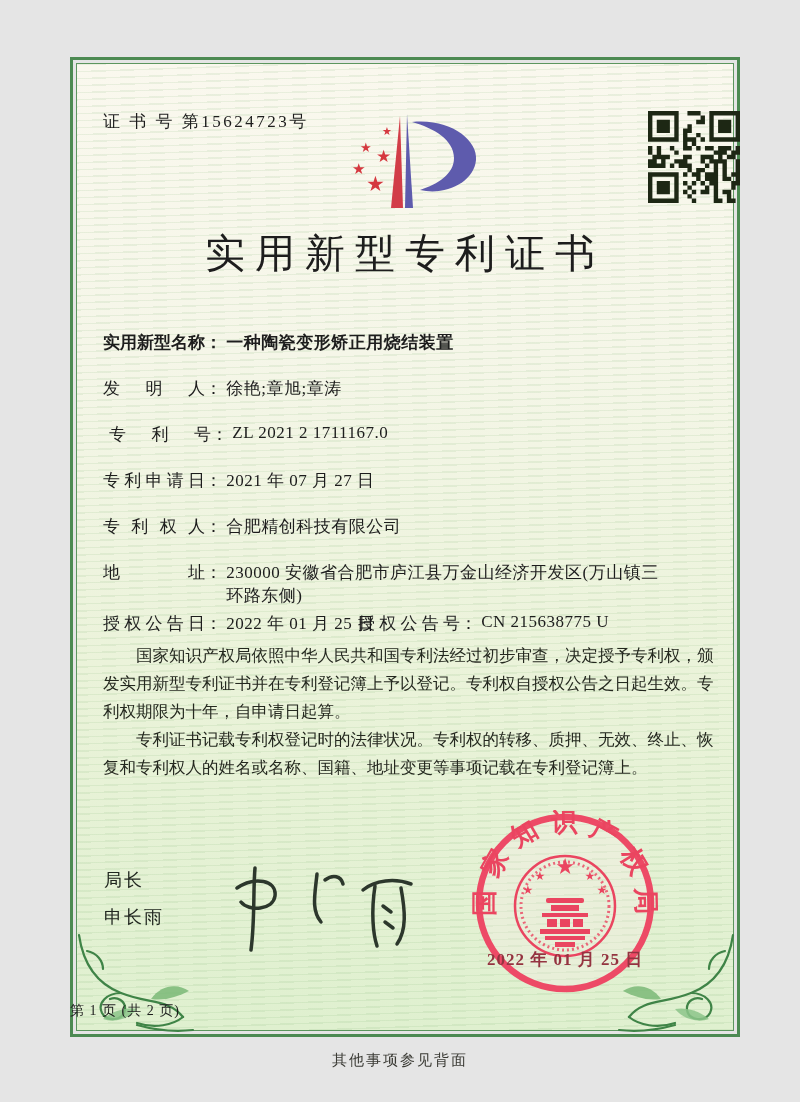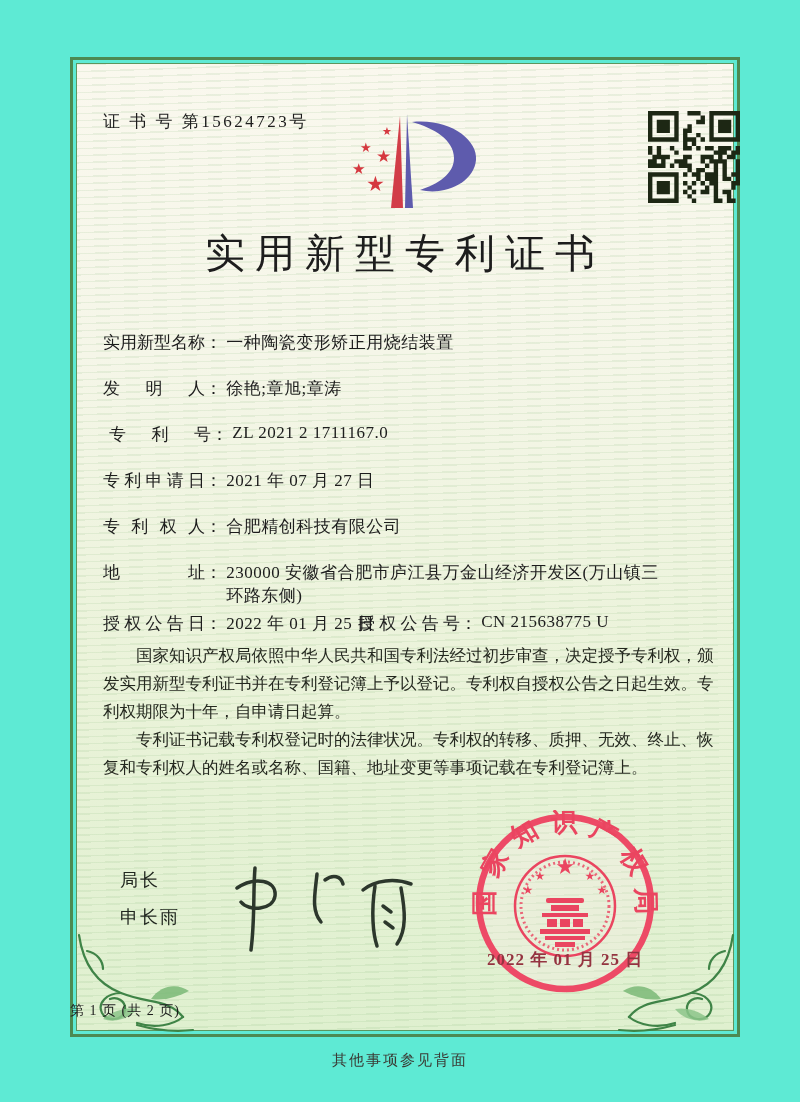--- a/index.html
+++ b/index.html
@@ -1,18 +1,18 @@
 <!DOCTYPE html>
 <html><head>
 <meta charset="utf-8">
 <style>
   html,body{margin:0;padding:0;}
   .page{
     position:relative;width:800px;height:1102px;overflow:hidden;
-    background:#5eead4;
+    background:#e5e5e5;
     font-family:"Liberation Serif","DejaVu Serif",serif;
     color:#1d1d1d;
   }
   .frame{
     position:absolute;left:70px;top:57px;width:670px;height:980px;
     border:3px solid #4c8a52;box-sizing:border-box;
   }
   .frame-inner{
     position:absolute;inset:3px;border:1px solid #5c965e;
     background:
@@ -33,21 +33,21 @@
   .flabel{display:inline-block;width:102px;text-align:justify;text-align-last:justify;vertical-align:top;}
   .fcolon{display:inline-block;vertical-align:top;}
   .fvalue{display:inline-block;letter-spacing:0.5px;vertical-align:top;}
   .frow-address .fvalue{white-space:normal;width:436px;line-height:23px;}
   .fgroup2{position:absolute;left:255px;top:0;white-space:nowrap;}
   .body-text{position:absolute;left:103px;top:642px;width:612px;z-index:3;}
   .body-text p{
     margin:0;font-size:16.5px;line-height:28px;text-indent:2em;
     color:#24281f;
   }
-  .sig-block{position:absolute;left:120px;top:868px;font-size:18px;letter-spacing:2px;z-index:3;
+  .sig-block{position:absolute;left:104px;top:868px;font-size:18px;letter-spacing:2px;z-index:3;
     font-family:"Liberation Sans","DejaVu Sans",sans-serif;color:#20261f;}
   .sig-block div{margin-bottom:13px;}
   .sig-svg{position:absolute;left:225px;top:850px;z-index:4;}
   .seal-svg{position:absolute;left:472px;top:810px;z-index:5;}
   .seal-date{
     position:absolute;left:480px;top:948px;width:170px;text-align:center;
     font-size:17px;color:#943340;letter-spacing:1px;z-index:6;font-weight:600;
   }
   .page-indicator{
     position:absolute;left:70px;top:1002px;width:670px;text-align:left;
@@ -107,21 +107,21 @@
       <path d="M62 10 C100 6 128 28 126 48 C124 70 96 84 70 78 C88 72 104 62 104 46 C104 28 84 16 62 10 Z" fill="#5e5bad"></path>
     </svg>
   </div>
 
   <svg class="qr" viewBox="0 0 92 92">
       <path d="M0.00 0.00h30.67v4.38h-30.67ZM0.00 26.29h30.67v4.38h-30.67ZM0.00 4.38h4.38v21.90h-4.38ZM26.29 4.38h4.38v21.90h-4.38ZM8.76 8.76h13.14v13.14h-13.14ZM61.33 0.00h30.67v4.38h-30.67ZM61.33 26.29h30.67v4.38h-30.67ZM61.33 4.38h4.38v21.90h-4.38ZM87.62 4.38h4.38v21.90h-4.38ZM70.10 8.76h13.14v13.14h-13.14ZM0.00 61.33h30.67v4.38h-30.67ZM0.00 87.62h30.67v4.38h-30.67ZM0.00 65.71h4.38v21.90h-4.38ZM26.29 65.71h4.38v21.90h-4.38ZM8.76 70.10h13.14v13.14h-13.14ZM39.43 0.00h4.38v4.38h-4.38ZM43.81 0.00h4.38v4.38h-4.38ZM48.19 0.00h4.38v4.38h-4.38ZM52.57 4.38h4.38v4.38h-4.38ZM48.19 8.76h4.38v4.38h-4.38ZM52.57 8.76h4.38v4.38h-4.38ZM39.43 13.14h4.38v4.38h-4.38ZM35.05 17.52h4.38v4.38h-4.38ZM39.43 17.52h4.38v4.38h-4.38ZM35.05 21.90h4.38v4.38h-4.38ZM48.19 21.90h4.38v4.38h-4.38ZM35.05 26.29h4.38v4.38h-4.38ZM39.43 26.29h4.38v4.38h-4.38ZM43.81 26.29h4.38v4.38h-4.38ZM52.57 26.29h4.38v4.38h-4.38ZM35.05 30.67h4.38v4.38h-4.38ZM43.81 30.67h4.38v4.38h-4.38ZM0.00 35.05h4.38v4.38h-4.38ZM8.76 35.05h4.38v4.38h-4.38ZM21.90 35.05h4.38v4.38h-4.38ZM35.05 35.05h4.38v4.38h-4.38ZM39.43 35.05h4.38v4.38h-4.38ZM48.19 35.05h4.38v4.38h-4.38ZM56.95 35.05h4.38v4.38h-4.38ZM61.33 35.05h4.38v4.38h-4.38ZM70.10 35.05h4.38v4.38h-4.38ZM74.48 35.05h4.38v4.38h-4.38ZM78.86 35.05h4.38v4.38h-4.38ZM87.62 35.05h4.38v4.38h-4.38ZM0.00 39.43h4.38v4.38h-4.38ZM8.76 39.43h4.38v4.38h-4.38ZM26.29 39.43h4.38v4.38h-4.38ZM65.71 39.43h4.38v4.38h-4.38ZM70.10 39.43h4.38v4.38h-4.38ZM74.48 39.43h4.38v4.38h-4.38ZM83.24 39.43h4.38v4.38h-4.38ZM87.62 39.43h4.38v4.38h-4.38ZM4.38 43.81h4.38v4.38h-4.38ZM8.76 43.81h4.38v4.38h-4.38ZM13.14 43.81h4.38v4.38h-4.38ZM17.52 43.81h4.38v4.38h-4.38ZM35.05 43.81h4.38v4.38h-4.38ZM39.43 43.81h4.38v4.38h-4.38ZM52.57 43.81h4.38v4.38h-4.38ZM56.95 43.81h4.38v4.38h-4.38ZM61.33 43.81h4.38v4.38h-4.38ZM70.10 43.81h4.38v4.38h-4.38ZM78.86 43.81h4.38v4.38h-4.38ZM83.24 43.81h4.38v4.38h-4.38ZM0.00 48.19h4.38v4.38h-4.38ZM4.38 48.19h4.38v4.38h-4.38ZM13.14 48.19h4.38v4.38h-4.38ZM26.29 48.19h4.38v4.38h-4.38ZM30.67 48.19h4.38v4.38h-4.38ZM35.05 48.19h4.38v4.38h-4.38ZM52.57 48.19h4.38v4.38h-4.38ZM61.33 48.19h4.38v4.38h-4.38ZM65.71 48.19h4.38v4.38h-4.38ZM70.10 48.19h4.38v4.38h-4.38ZM74.48 48.19h4.38v4.38h-4.38ZM87.62 48.19h4.38v4.38h-4.38ZM0.00 52.57h4.38v4.38h-4.38ZM4.38 52.57h4.38v4.38h-4.38ZM8.76 52.57h4.38v4.38h-4.38ZM13.14 52.57h4.38v4.38h-4.38ZM21.90 52.57h4.38v4.38h-4.38ZM30.67 52.57h4.38v4.38h-4.38ZM35.05 52.57h4.38v4.38h-4.38ZM39.43 52.57h4.38v4.38h-4.38ZM56.95 52.57h4.38v4.38h-4.38ZM65.71 52.57h4.38v4.38h-4.38ZM74.48 52.57h4.38v4.38h-4.38ZM87.62 52.57h4.38v4.38h-4.38ZM39.43 56.95h4.38v4.38h-4.38ZM48.19 56.95h4.38v4.38h-4.38ZM52.57 56.95h4.38v4.38h-4.38ZM65.71 56.95h4.38v4.38h-4.38ZM74.48 56.95h4.38v4.38h-4.38ZM87.62 56.95h4.38v4.38h-4.38ZM35.05 61.33h4.38v4.38h-4.38ZM43.81 61.33h4.38v4.38h-4.38ZM48.19 61.33h4.38v4.38h-4.38ZM56.95 61.33h4.38v4.38h-4.38ZM61.33 61.33h4.38v4.38h-4.38ZM65.71 61.33h4.38v4.38h-4.38ZM74.48 61.33h4.38v4.38h-4.38ZM83.24 61.33h4.38v4.38h-4.38ZM87.62 61.33h4.38v4.38h-4.38ZM48.19 65.71h4.38v4.38h-4.38ZM56.95 65.71h4.38v4.38h-4.38ZM61.33 65.71h4.38v4.38h-4.38ZM65.71 65.71h4.38v4.38h-4.38ZM74.48 65.71h4.38v4.38h-4.38ZM78.86 65.71h4.38v4.38h-4.38ZM87.62 65.71h4.38v4.38h-4.38ZM35.05 70.10h4.38v4.38h-4.38ZM43.81 70.10h4.38v4.38h-4.38ZM52.57 70.10h4.38v4.38h-4.38ZM61.33 70.10h4.38v4.38h-4.38ZM65.71 70.10h4.38v4.38h-4.38ZM83.24 70.10h4.38v4.38h-4.38ZM87.62 70.10h4.38v4.38h-4.38ZM39.43 74.48h4.38v4.38h-4.38ZM56.95 74.48h4.38v4.38h-4.38ZM65.71 74.48h4.38v4.38h-4.38ZM83.24 74.48h4.38v4.38h-4.38ZM35.05 78.86h4.38v4.38h-4.38ZM43.81 78.86h4.38v4.38h-4.38ZM52.57 78.86h4.38v4.38h-4.38ZM56.95 78.86h4.38v4.38h-4.38ZM65.71 78.86h4.38v4.38h-4.38ZM74.48 78.86h4.38v4.38h-4.38ZM78.86 78.86h4.38v4.38h-4.38ZM39.43 83.24h4.38v4.38h-4.38ZM65.71 83.24h4.38v4.38h-4.38ZM78.86 83.24h4.38v4.38h-4.38ZM43.81 87.62h4.38v4.38h-4.38ZM65.71 87.62h4.38v4.38h-4.38ZM70.10 87.62h4.38v4.38h-4.38ZM78.86 87.62h4.38v4.38h-4.38ZM83.24 87.62h4.38v4.38h-4.38Z" fill="#1d2714"></path>
     </svg>
 
   <div class="title">实用新型专利证书</div>
 
-  <div class="frow" style="top:331px;">
+  <div class="frow" style="top:331px;font-weight:bold;">
     <span class="flabel">实用新型名称</span><span class="fcolon">：</span>
     <span class="fvalue">一种陶瓷变形矫正用烧结装置</span>
   </div>
   <div class="frow" style="top:377px;">
     <span class="flabel">发明人</span><span class="fcolon">：</span>
     <span class="fvalue">徐艳;章旭;章涛</span>
   </div>
   <div class="frow" style="top:423px;margin-left:6px;">
     <span class="flabel">专利号</span><span class="fcolon">：</span>
     <span class="fvalue">ZL 2021 2 1711167.0</span>

